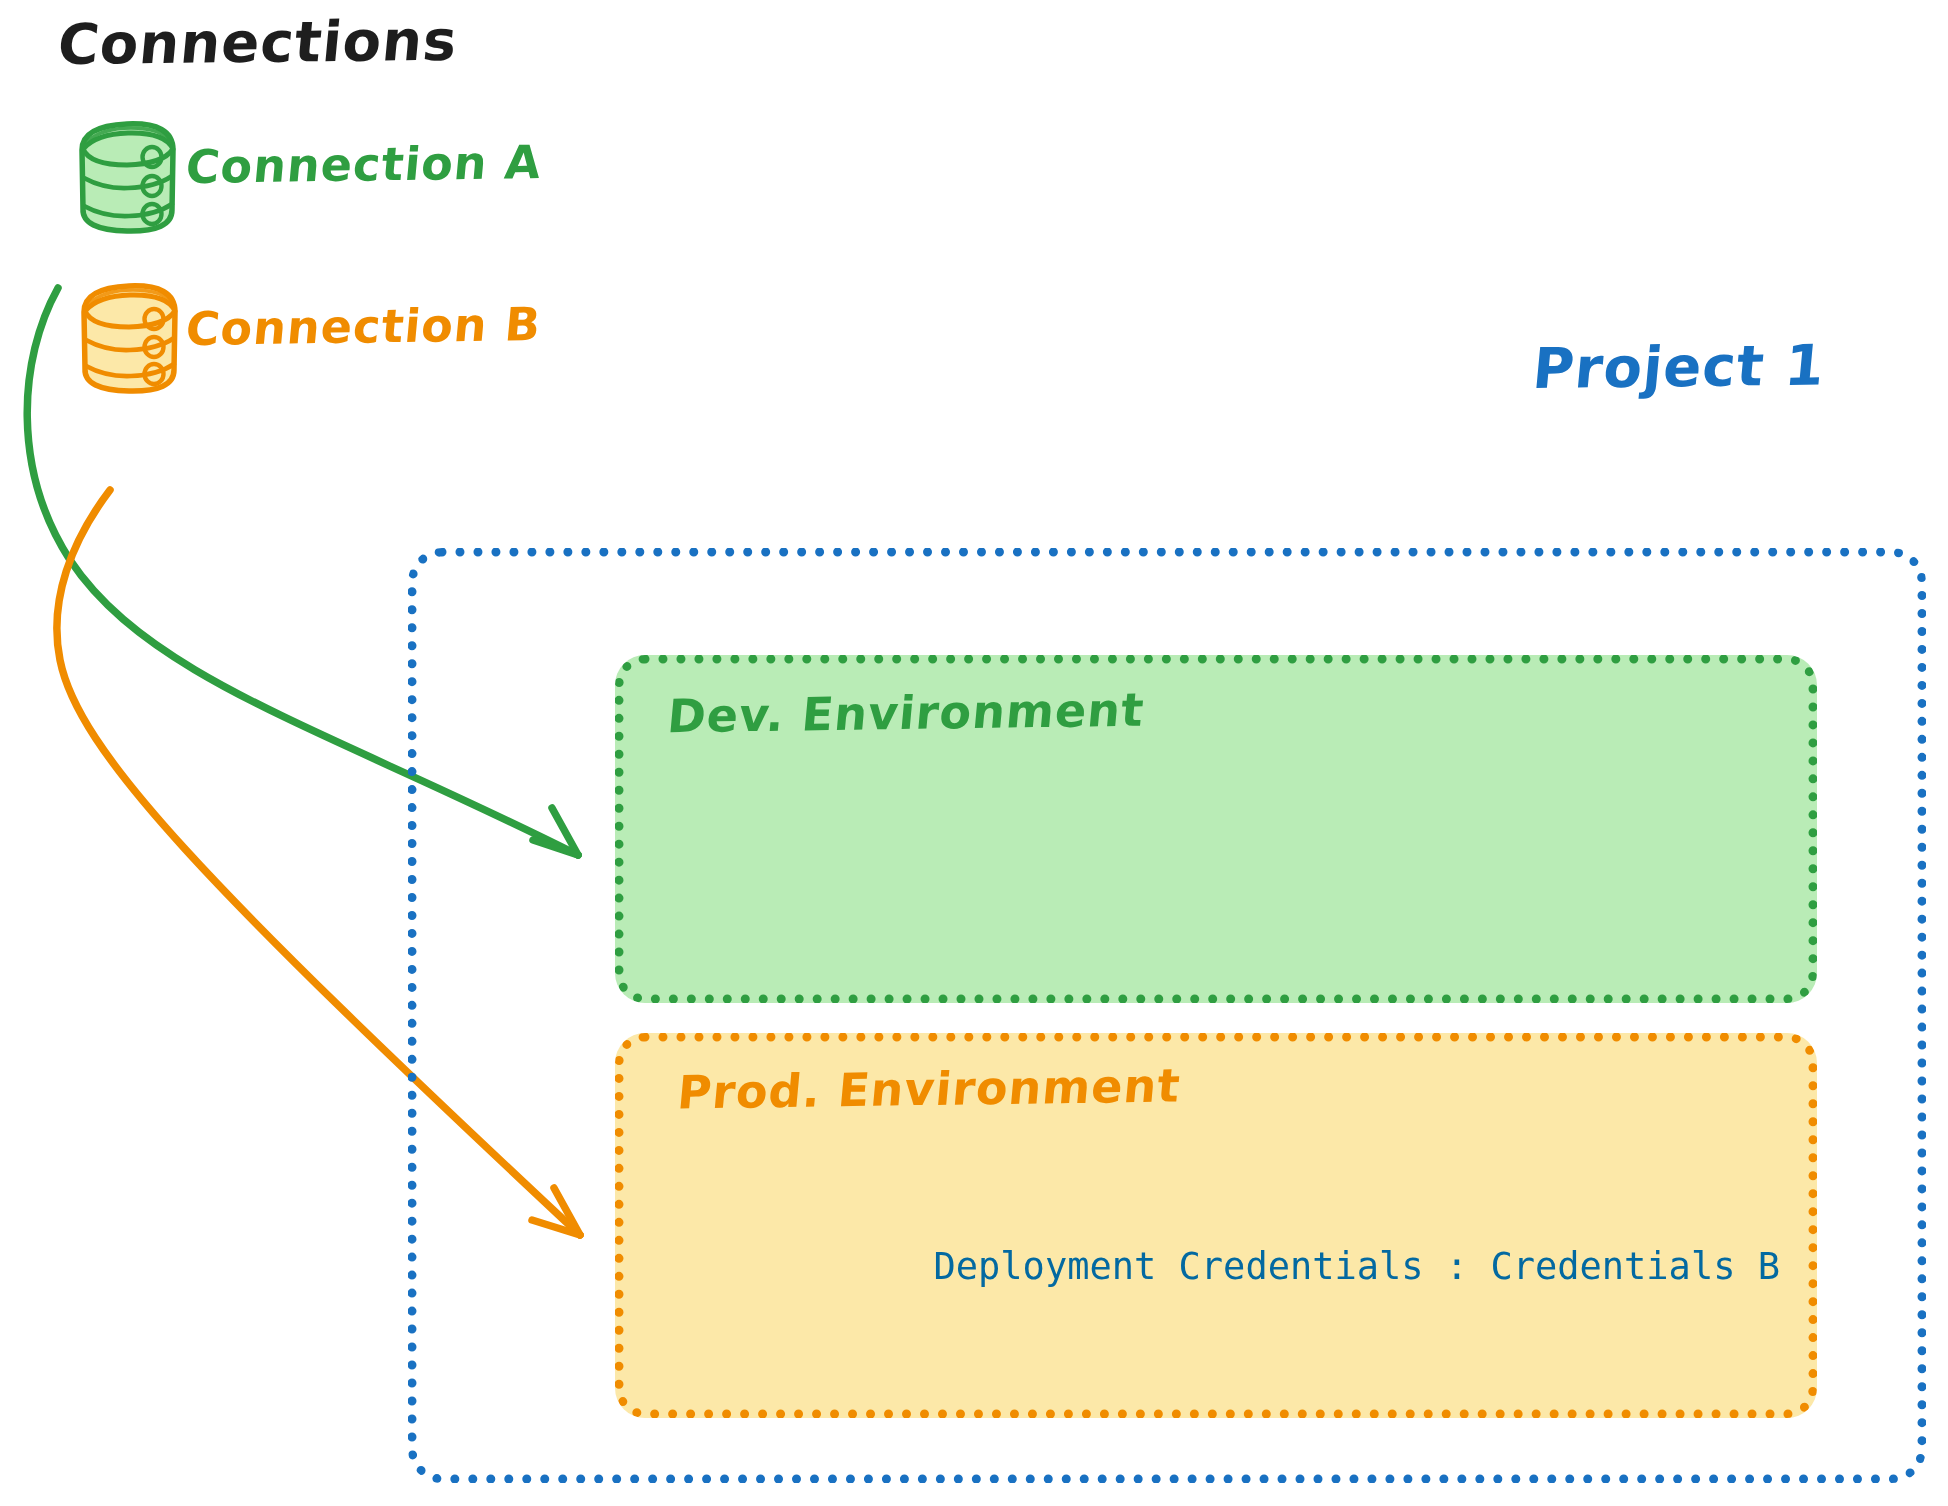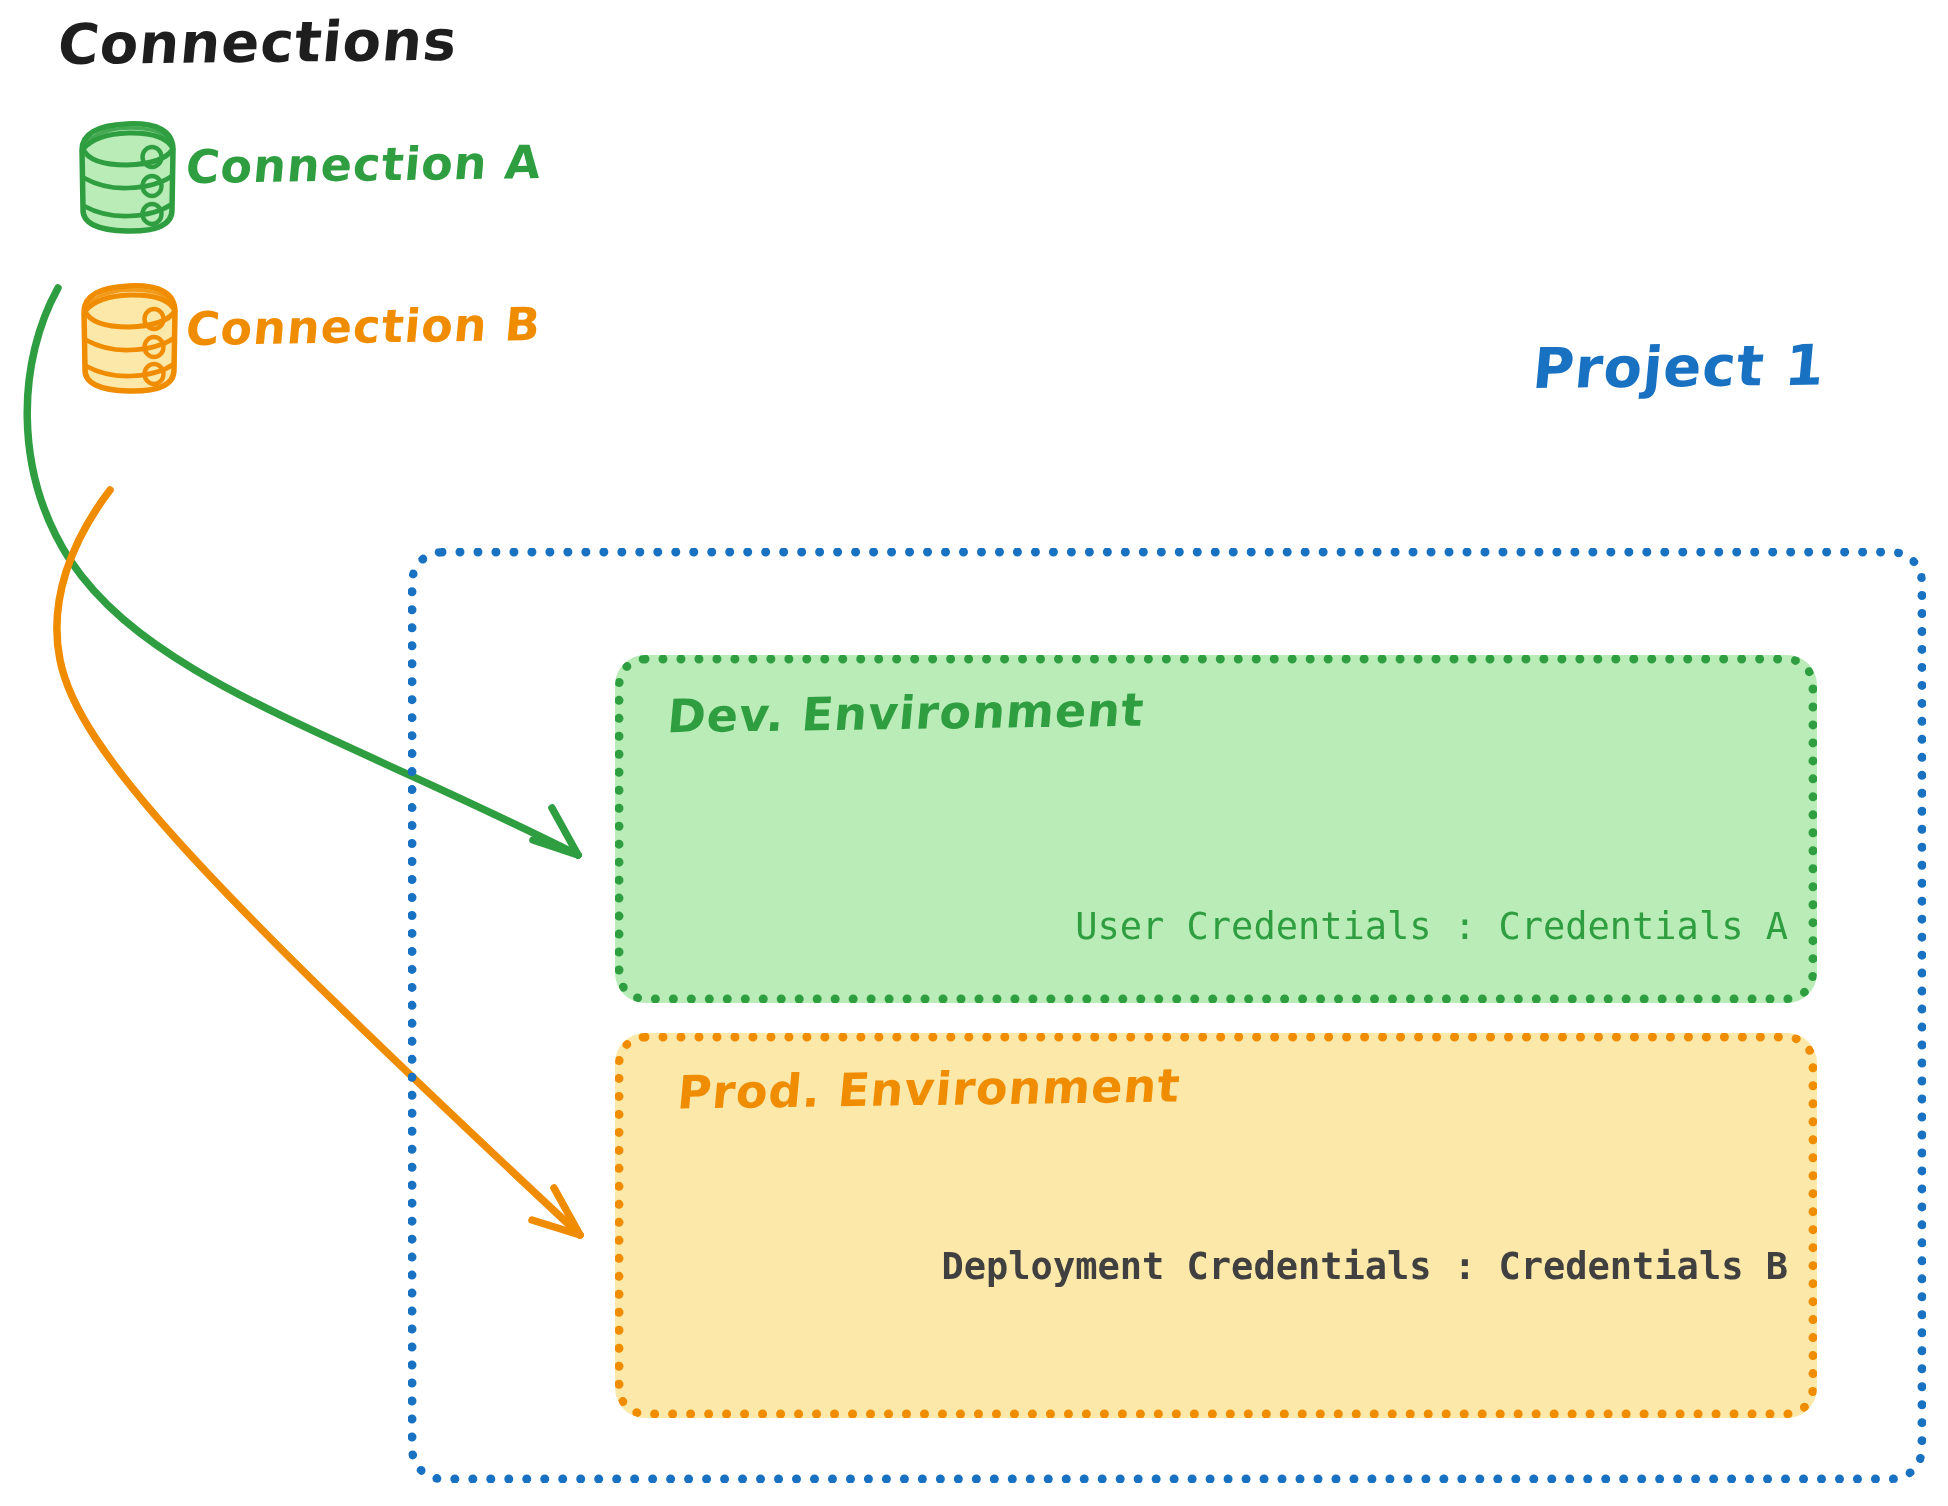--- a/index.html
+++ b/index.html
@@ -50,21 +50,21 @@
   #prod-title{left:678px;top:1062px;color:#f08c00;}
 
   .cred{
     position:absolute;
     font-family:"DejaVu Sans Mono", monospace;
     font-size:37px;
     letter-spacing:0px;
     white-space:nowrap;
   }
   #dev-cred{right:160px;top:905px;color:#2f9e41;}
-  #prod-cred{right:160px;top:1245px;color:#404040;font-weight:bold;}
+  #prod-cred{right:168px;top:1245px;color:#0369a1;}
 
   
   #project-box{
     position:absolute;
     left:408px;top:548px;
     width:1518px;height:935px;
     box-sizing:border-box;
     border:9px dotted #1971c2;
     border-radius:34px;
     background:transparent;
@@ -150,19 +150,18 @@
   <div id="conn-a-label" class="hand">Connection A</div>
 
   <div id="conn-b-label" class="hand">Connection B</div>
 
   <div id="project-label" class="hand">Project 1</div>
 
   <div id="project-box"></div>
 
   <div id="dev-box" class="env-box"></div>
   <div id="dev-title" class="env-title">Dev. Environment</div>
-  <div id="dev-cred" class="cred">User Credentials : Credentials A</div>
 
   <div id="prod-box" class="env-box"></div>
   <div id="prod-title" class="env-title">Prod. Environment</div>
   <div id="prod-cred" class="cred">Deployment Credentials : Credentials B</div>
 
 </div>
 
 </body></html>

